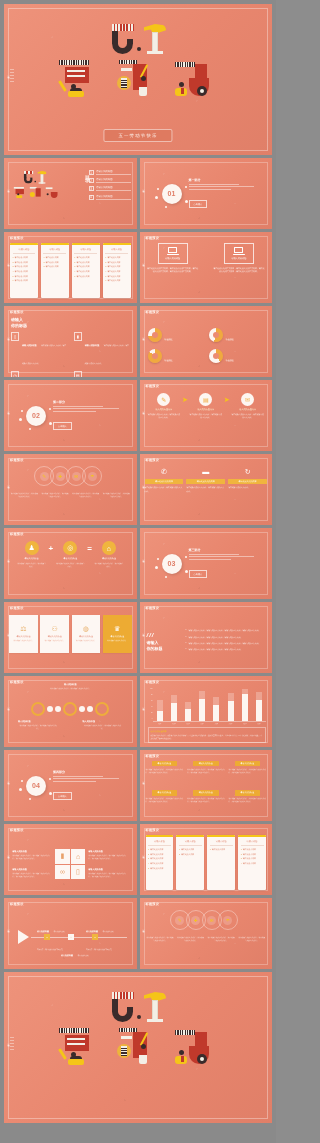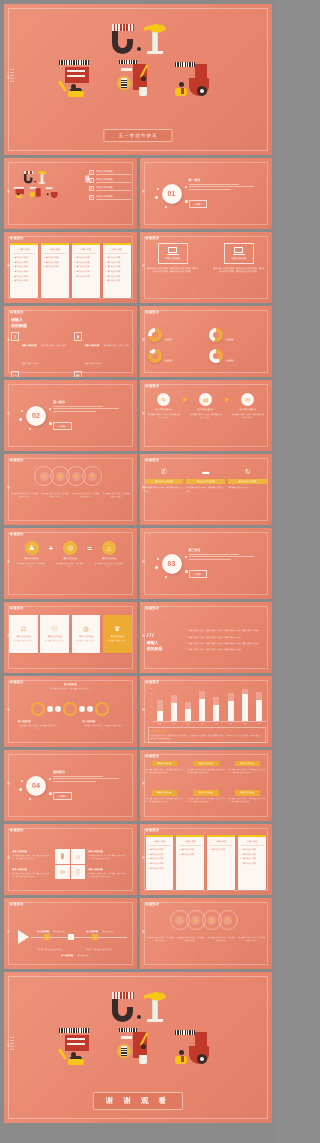--- a/index.html
+++ b/index.html
@@ -1134,18 +1134,17 @@
             <div class="blk-red" style="left:22px;top:6px;width:12px;height:22px;"></div>
             <div class="blk-red" style="left:16px;top:20px;width:20px;height:18px;border-radius:0 0 10px 10px;"></div>
             <div class="blk-dk" style="left:24px;top:28px;width:10px;height:10px;border-radius:50%;"></div>
             <div class="blk-cr" style="left:27px;top:31px;width:4px;height:4px;border-radius:50%;"></div>
             <div class="p-head" style="left:6px;top:24px;"></div>
             <div class="blk-yl" style="left:2px;top:30px;width:12px;height:8px;border-radius:3px;"></div>
             <div class="blk-red" style="left:8px;top:30px;width:3px;height:6px;"></div>
           </div>
         </div>
       </div>
-      <div class="cbtn thanks">谢 谢 观 看</div>
       <div class="sidetext">劳动最光荣</div>
     </div>
   </div>
 
 </div>
 
 </body></html>

